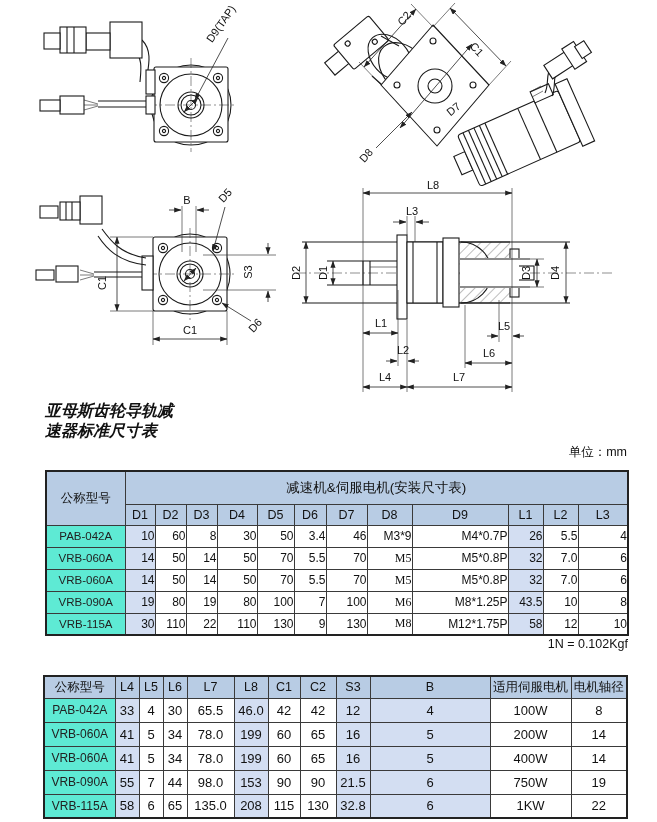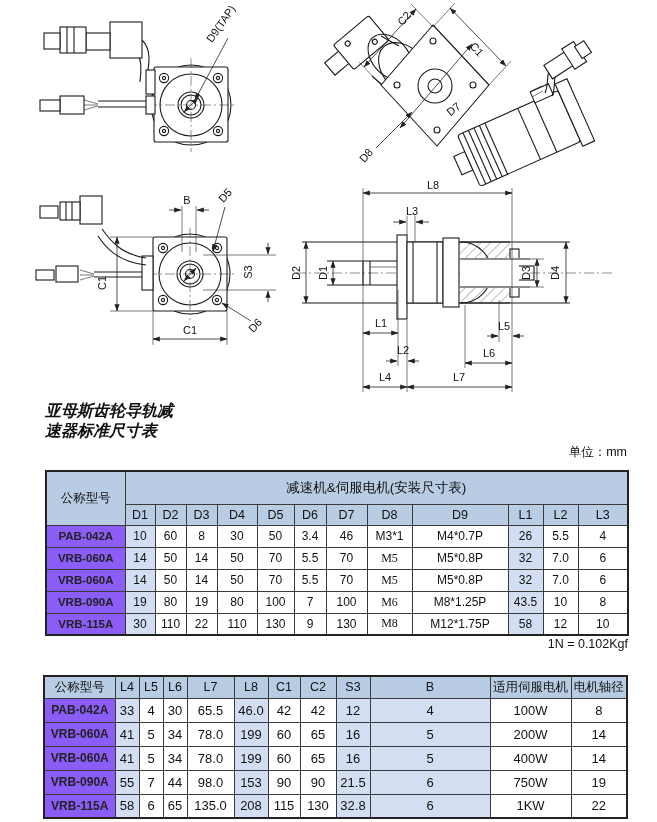--- a/index.html
+++ b/index.html
@@ -19,25 +19,25 @@
 
   table{border-collapse:collapse;table-layout:fixed;position:absolute;background:#fff;}
   #t1{left:45px;top:470px;width:582px;}
   #t2{left:43px;top:675px;width:584px;}
   th,td{border:1px solid #3a3a3a;text-align:center;vertical-align:middle;padding:0;
         overflow:hidden;white-space:nowrap;}
   table{border:2px solid #222;}
   th{font-weight:normal;}
   .hdr{background:#b8cce4;font-size:12.5px;}
   .grp{font-size:13.5px;}
-  .model{background:#8b5cf6;font-size:11.5px;color:#222;font-weight:bold;}
+  .model{background:#5eead4;font-size:11.5px;color:#222;}
   .hl{background:#d3def2;}
   .serif{font-family:"Liberation Serif","DejaVu Serif",serif;font-size:12px;}
   #t1 thead tr.r1{height:33px;} #t1 thead tr.r2{height:21px;}
-  #t1 tbody tr{height:22px;} #t1 tbody td{font-size:12px;}
+  #t1 tbody tr{height:22px;} #t1 tbody td{font-size:12px;text-align:right;}
   #t2 thead tr{height:22px;} #t2 tbody tr{height:24px;} #t2 tbody td{font-size:13px;}
   #t2 .model{font-size:12px;}
 </style>
 </head>
 <body>
 
 <div class="page">
 
 <svg width="657" height="462" viewBox="0 0 657 462">
   <defs>
@@ -335,21 +335,21 @@
       <tbody>
         <tr>
           <th class="model">PAB-042A</th>
           <td class="hl">10</td>
           <td>60</td>
           <td>8</td>
           <td>30</td>
           <td>50</td>
           <td>3.4</td>
           <td>46</td>
-          <td>M3*1</td>
+          <td>M3*9</td>
           <td>M4*0.7P</td>
           <td class="hl">26</td>
           <td>5.5</td>
           <td>4</td>
         </tr>
         <tr>
           <th class="model">VRB-060A</th>
           <td class="hl">14</td>
           <td>50</td>
           <td>14</td>

